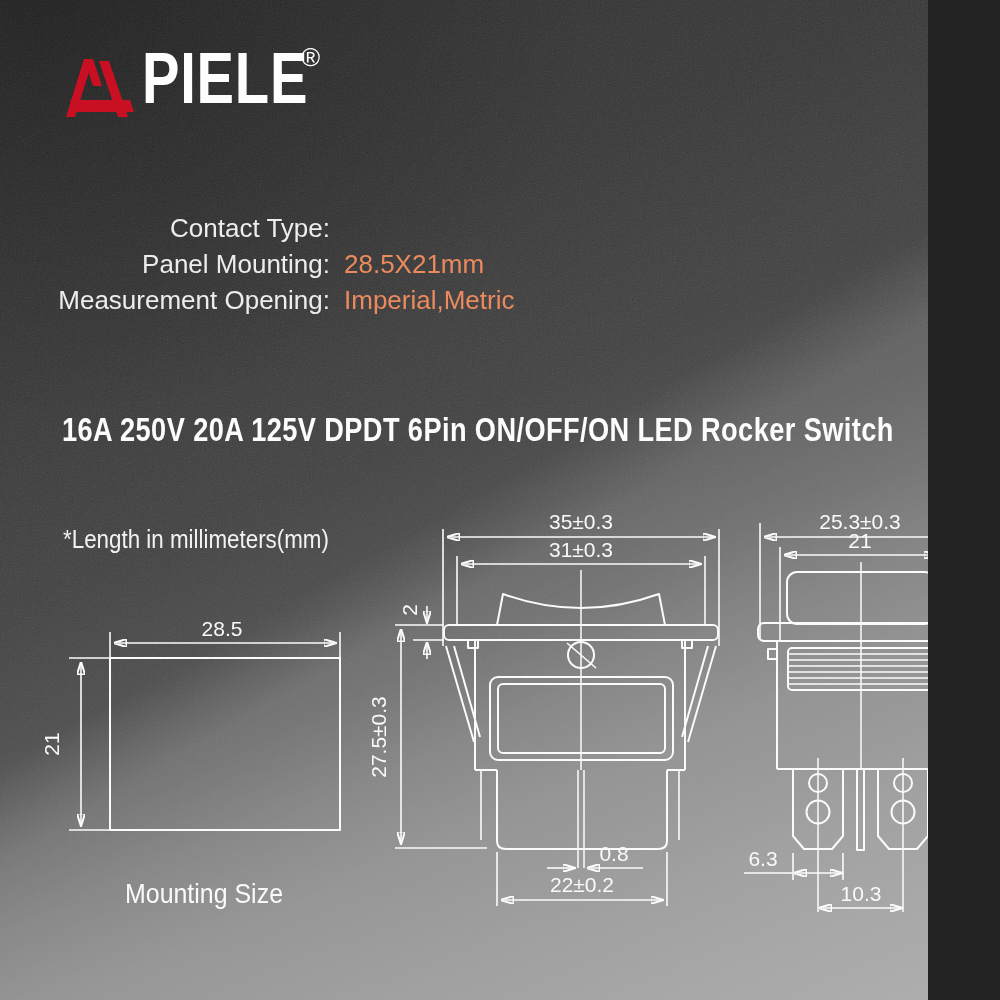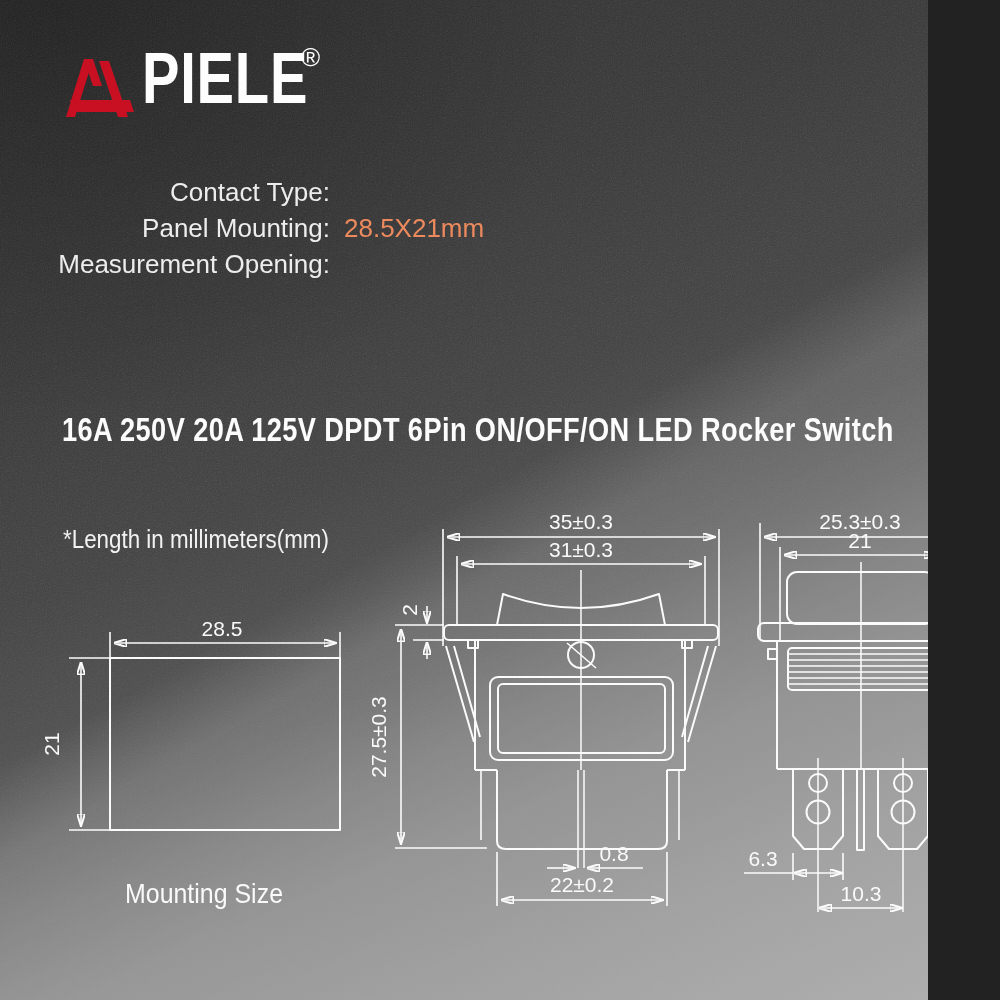--- a/index.html
+++ b/index.html
@@ -13,21 +13,21 @@
   }
   .grain{position:absolute;inset:0;mix-blend-mode:soft-light;opacity:.55;pointer-events:none;
     -webkit-mask-image:linear-gradient(157deg,rgba(0,0,0,1) 40%,rgba(0,0,0,.5) 60%,rgba(0,0,0,.14) 74%,rgba(0,0,0,.05) 100%);
     mask-image:linear-gradient(157deg,rgba(0,0,0,1) 40%,rgba(0,0,0,.5) 60%,rgba(0,0,0,.14) 74%,rgba(0,0,0,.05) 100%);}
   
   .logo{position:absolute;left:50px;top:40px;display:flex;align-items:flex-start;}
   .logo .wordmark{color:#fdfdfd;font-weight:bold;font-size:72px;line-height:76px;
     letter-spacing:1px;transform:scaleX(0.78);transform-origin:left top;white-space:nowrap;}
   .logo .reg{color:#fdfdfd;font-size:26px;line-height:26px;margin-left:-54px;margin-top:4px;}
   
-  .spec-block{position:absolute;display:grid;row-gap:0;}
+  .spec-block{position:absolute;display:grid;row-gap:0;margin-top:36px;}
   .spec-row{display:grid;grid-template-columns:var(--labw) auto;column-gap:14px;height:36px;align-items:center;}
   .spec-label{color:#ededed;font-size:26px;text-align:right;white-space:nowrap;}
   .spec-value{color:#ec8a5e;font-size:26px;text-align:left;white-space:nowrap;}
   #specs-left{left:40px;top:174px;--labw:290px;}
   #specs-right{left:560px;top:178px;--labw:215px;}
   
   .title{position:absolute;left:62px;top:410px;color:#fcfcfc;font-size:34px;font-weight:bold;
     white-space:nowrap;transform:scaleX(0.80);transform-origin:left top;letter-spacing:0.5px;}
   .note{position:absolute;left:63px;top:524px;color:#f2f2f2;font-size:26px;white-space:nowrap;
     transform:scaleX(0.86);transform-origin:left top;}
@@ -70,20 +70,21 @@
   <div class="spec-block" id="specs-left">
     <div class="spec-row">
       <span class="spec-label">Contact Type:</span>
     </div>
     <div class="spec-row">
       <span class="spec-label">Panel Mounting:</span>
       <span class="spec-value">28.5X21mm</span>
     </div>
     <div class="spec-row">
       <span class="spec-label">Measurement Opening:</span>
+      <span class="spec-value">Imperial,Metric</span>
     </div>
   </div>
 
 
   <div class="title">16A 250V 20A 125V DPDT 6Pin ON/OFF/ON LED Rocker Switch</div>
 
   <div class="note">*Length in millimeters(mm)</div>
 
   <svg id="drawings" width="1000" height="1000" viewBox="0 0 1000 1000">
     <defs>

